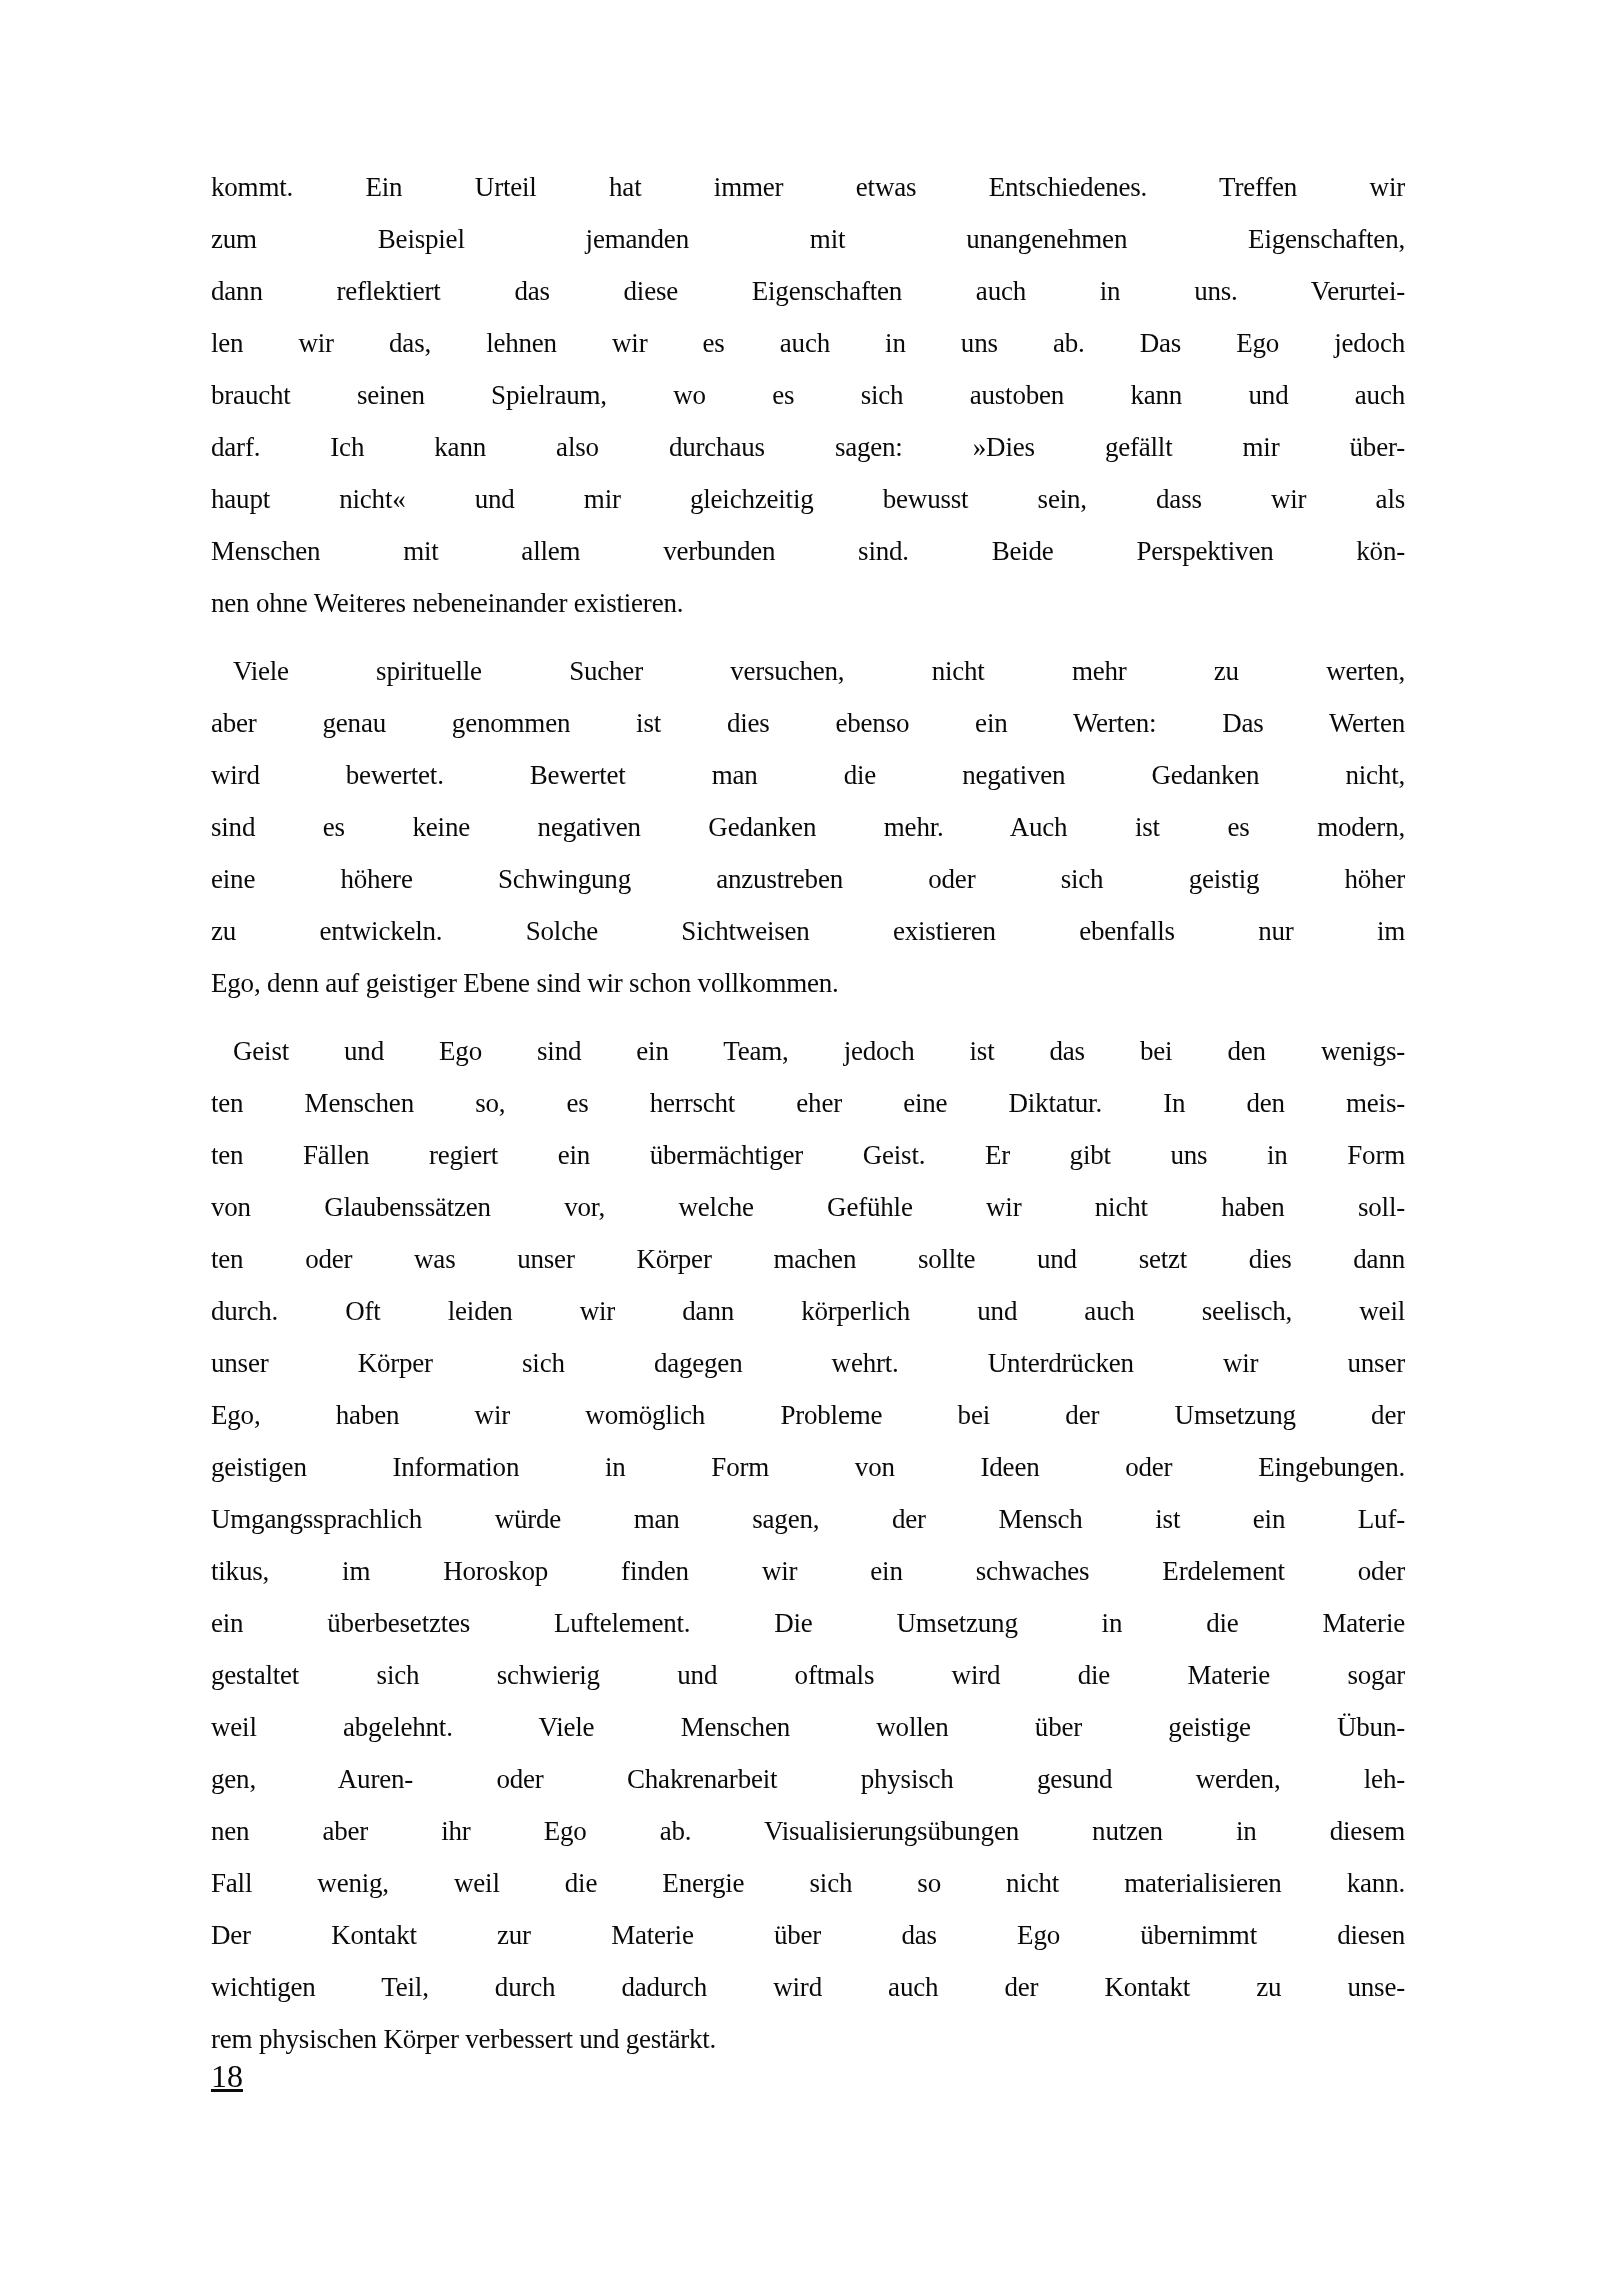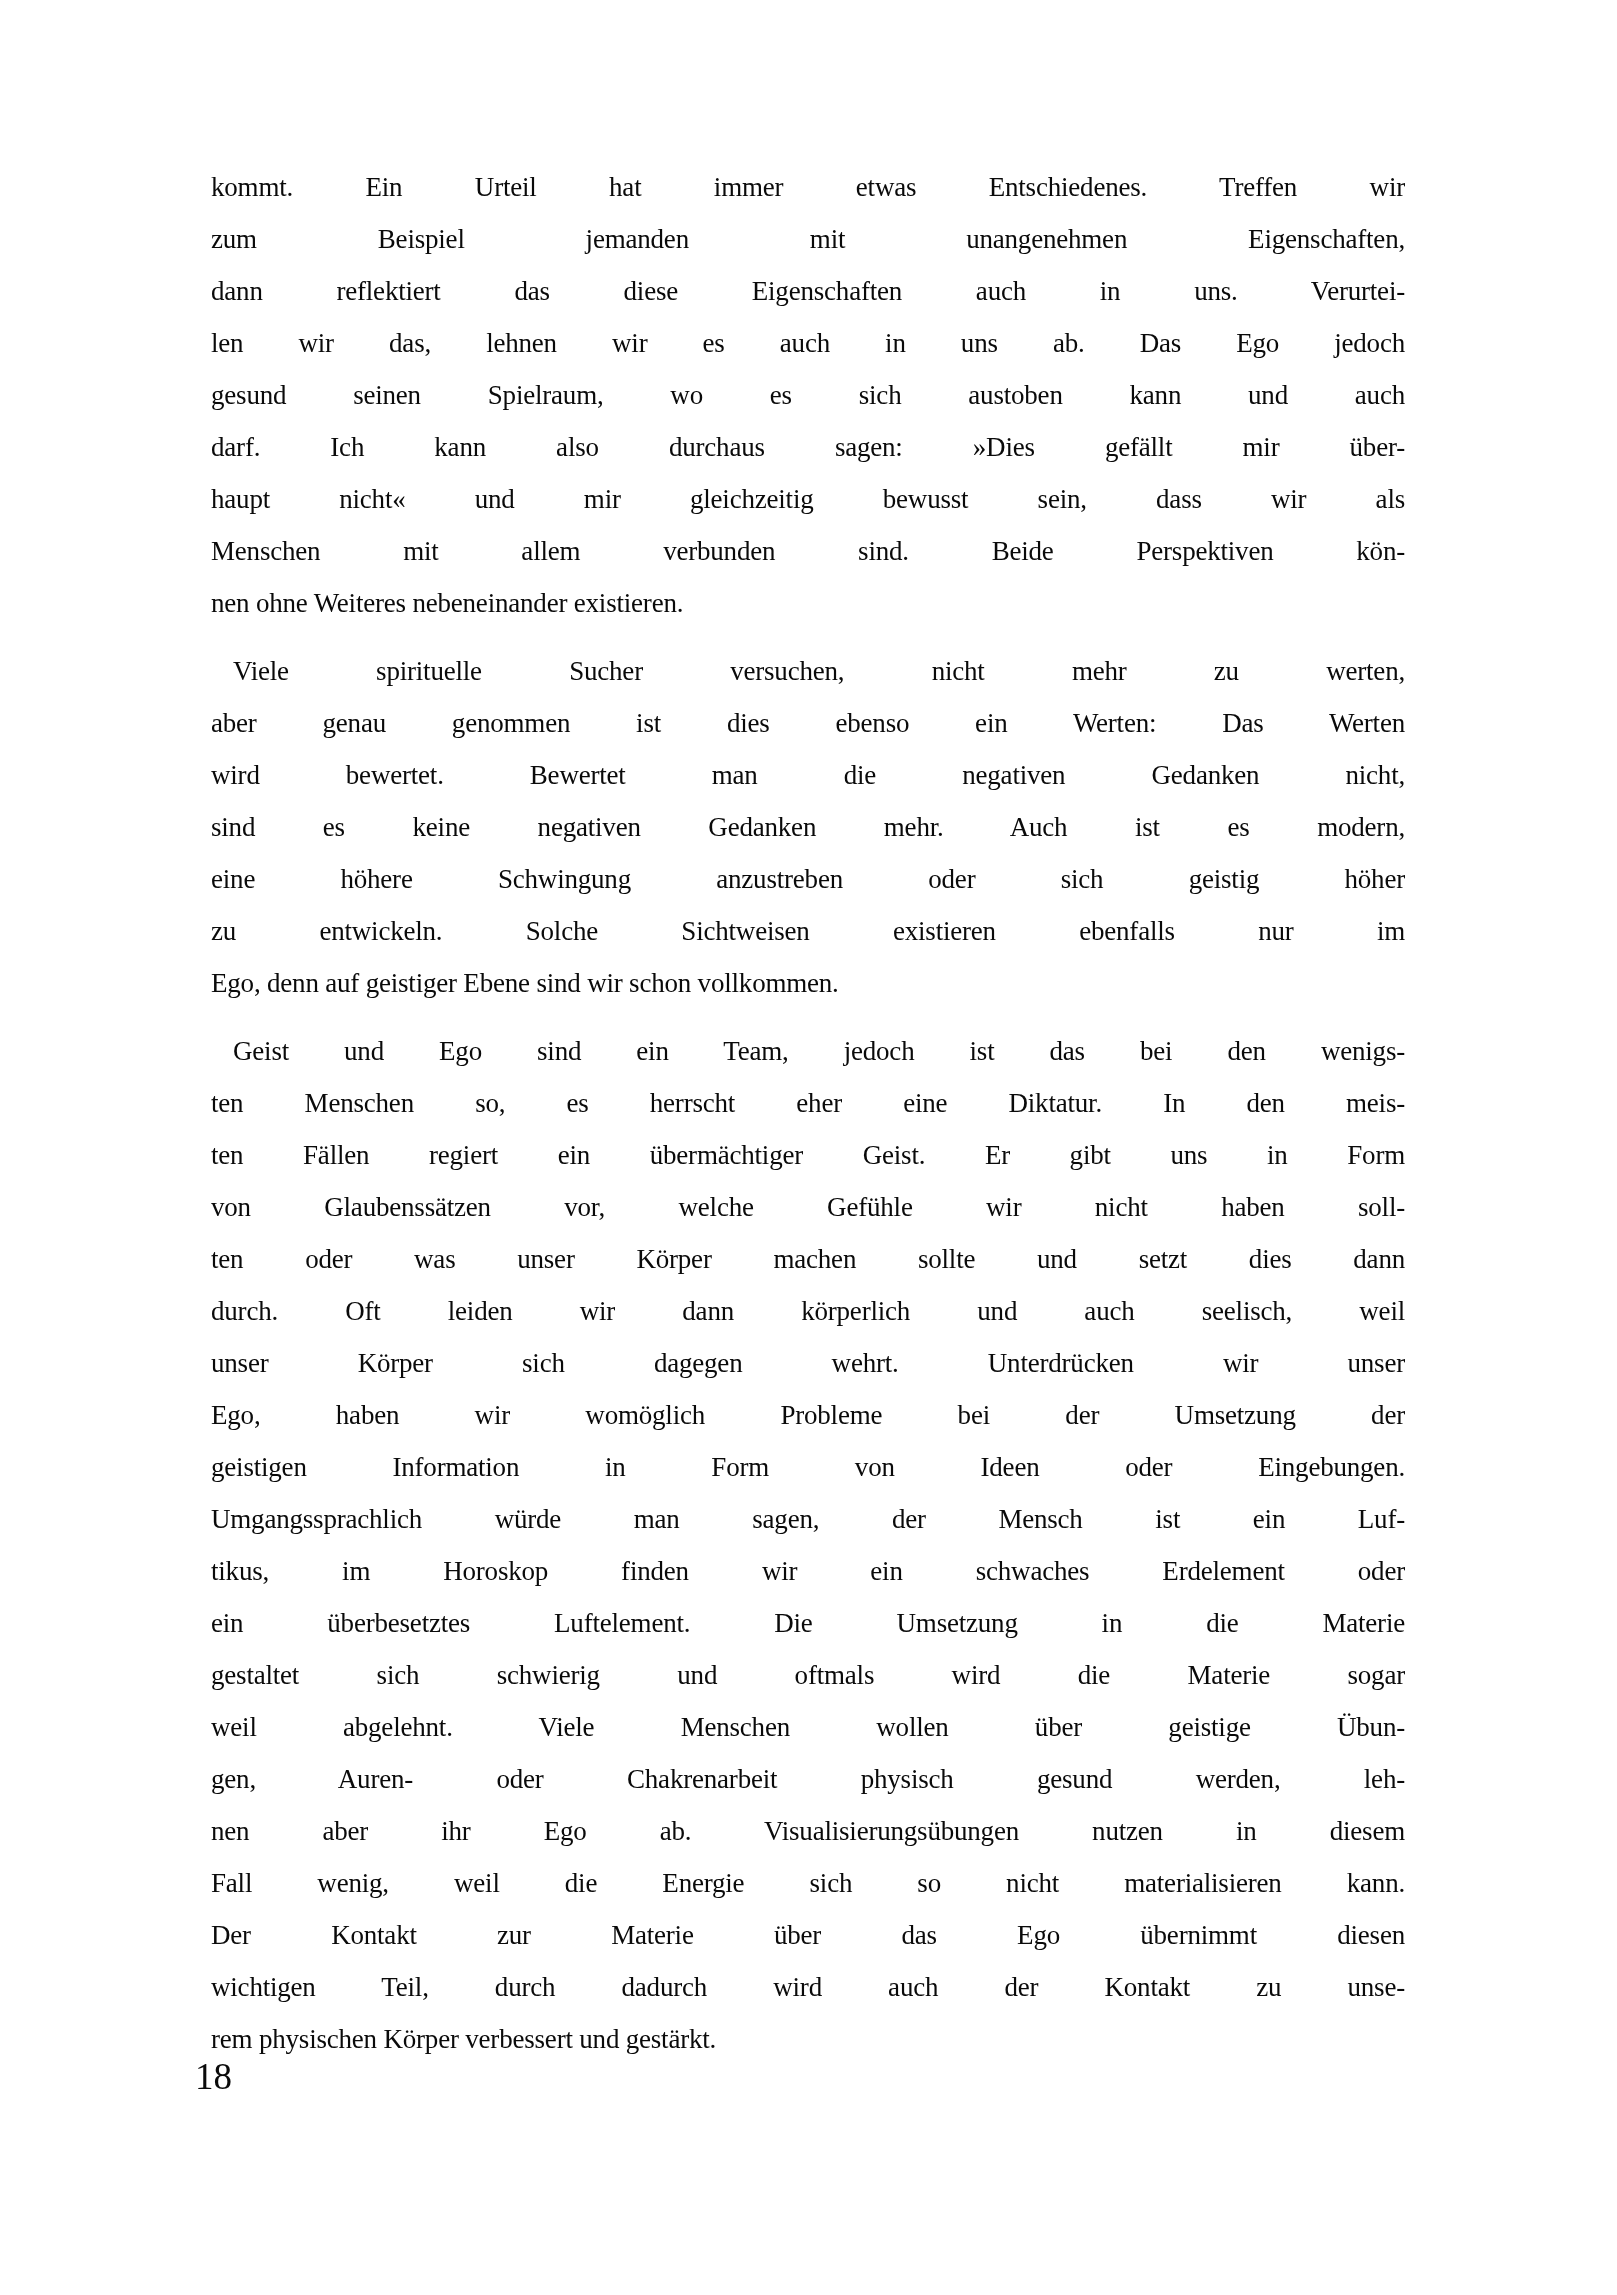--- a/index.html
+++ b/index.html
@@ -24,37 +24,38 @@
     line-height: 52px;
     letter-spacing: -0.2px;
     text-align: justify;
     text-align-last: justify;
     white-space: normal;
   }
   .line.last { text-align-last: left; }
   .line.indent { text-indent: 22px; }
   .page-number {
     position: absolute;
-    left: 195px;
+    left: 211px;
     top: 2060px;
-    font-size: 37px;
+    font-size: 32px;
     line-height: 33px;
+    text-decoration: underline;
   }
 </style>
 </head>
 <body>
 
 <main>
   <section class="text-block" id="text-block">
       <div class="paragraph">
         <div class="line">kommt. Ein Urteil hat immer etwas Entschiedenes. Treffen wir</div>
         <div class="line">zum Beispiel jemanden mit unangenehmen Eigenschaften,</div>
         <div class="line">dann reflektiert das diese Eigenschaften auch in uns. Verurtei-</div>
         <div class="line">len wir das, lehnen wir es auch in uns ab. Das Ego jedoch</div>
-        <div class="line">gesund seinen Spielraum, wo es sich austoben kann und auch</div>
+        <div class="line">braucht seinen Spielraum, wo es sich austoben kann und auch</div>
         <div class="line">darf. Ich kann also durchaus sagen: »Dies gefällt mir über-</div>
         <div class="line">haupt nicht« und mir gleichzeitig bewusst sein, dass wir als</div>
         <div class="line">Menschen mit allem verbunden sind. Beide Perspektiven kön-</div>
         <div class="line last">nen ohne Weiteres nebeneinander existieren.</div>
       </div>
       <div class="paragraph">
         <div class="line indent">Viele spirituelle Sucher versuchen, nicht mehr zu werten,</div>
         <div class="line">aber genau genommen ist dies ebenso ein Werten: Das Werten</div>
         <div class="line">wird bewertet. Bewertet man die negativen Gedanken nicht,</div>
         <div class="line">sind es keine negativen Gedanken mehr. Auch ist es modern,</div>

